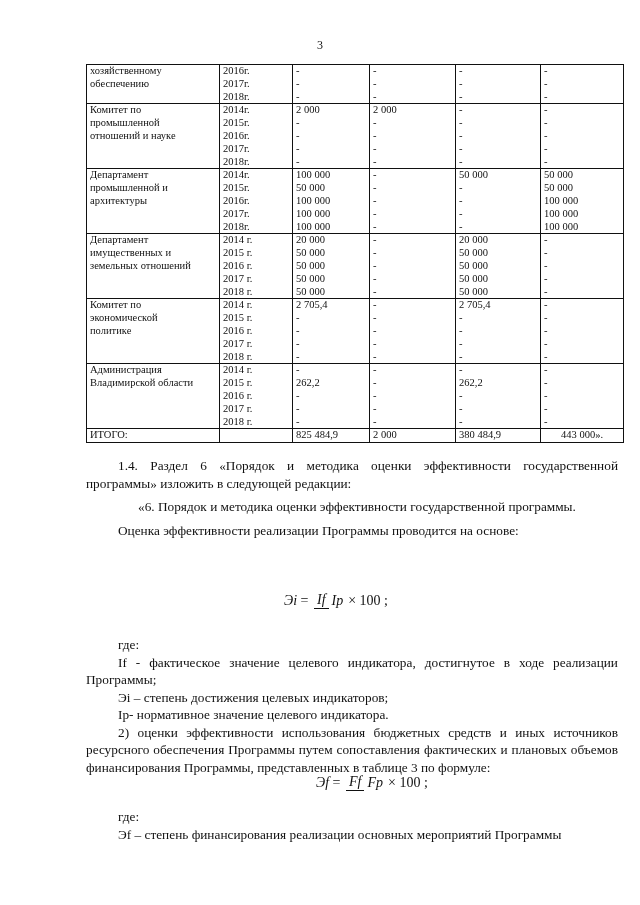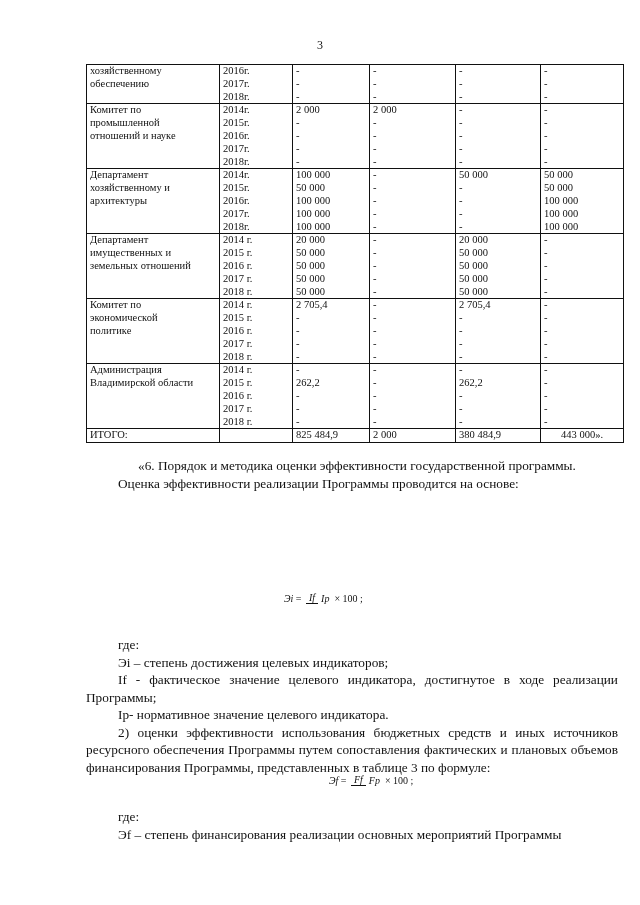--- a/index.html
+++ b/index.html
@@ -14,21 +14,21 @@
   td.c-v2 { width: 79px; }
   td.c-v3 { width: 78px; }
   td.c-v4 { width: 76px; }
   .line { display: block; white-space: nowrap; }
   tr.total td { font-size: 10.5px; font-family: Liberation Serif, serif; }
   .right { text-align: center; }
   .text { position: absolute; left: 86px; width: 532px; font-size: 13.3px; line-height: 17.5px; }
   .p { margin: 0; text-align: justify; }
   .indent { text-indent: 32px; }
   .ind2 { padding-left: 32px; }
-  .formula { position: absolute; font-family: "Liberation Serif", serif; font-style: italic; font-size: 10px; display: flex; align-items: center; }
+  .formula { position: absolute; font-family: "Liberation Serif", serif; font-style: italic; font-size: 14px; display: flex; align-items: center; }
   .frac { display: inline-flex; flex-direction: row; align-items: center; margin: 0 2px; }
   .frac .num { border-bottom: 1px solid #111; padding: 0 3px; }
   .frac .den { padding: 0 3px; }
   .nonit { font-style: normal; }
 </style>
 </head>
 <body>
 
 <div class="page-num">3</div>
 
@@ -103,21 +103,21 @@
           <span class="line">-</span>
           <span class="line">-</span>
           <span class="line">-</span>
           <span class="line">-</span>
           <span class="line">-</span>
         </td>
       </tr>
       <tr>
         <td class="c-org">
           <span class="line">Департамент</span>
-          <span class="line">хозяйственному и</span>
+          <span class="line">промышленной и</span>
           <span class="line">архитектуры</span>
         </td>
         <td class="c-year">
           <span class="line">2014г.</span>
           <span class="line">2015г.</span>
           <span class="line">2016г.</span>
           <span class="line">2017г.</span>
           <span class="line">2018г.</span>
         </td>
         <td class="c-v1">
@@ -279,43 +279,44 @@
         <td class="c-year"></td>
         <td>825 484,9</td>
         <td>2 000</td>
         <td>380 484,9</td>
         <td class="right">443 000».</td>
       </tr>
     </tbody>
 </table>
 
 <div class="text" style="top:457px;">
-  <p class="p" style="text-indent:52px; ">«6. Порядок и методика оценки эффективности государственной программы.</p>
+  <p class="p indent" style="margin-bottom:6px;">1.4. Раздел 6 «Порядок и методика оценки эффективности государственной программы» изложить в следующей редакции:</p>
+  <p class="p" style="text-indent:52px; margin-bottom:6px;">«6. Порядок и методика оценки эффективности государственной программы.</p>
   <p class="p indent">Оценка эффективности реализации Программы проводится на основе:</p>
 </div>
 
 <div class="formula" style="left:284px; top:592px;">
   <span>Эi</span>
     <span class="nonit">&nbsp;=&nbsp;</span>
   <span class="frac">
       <span class="num">If</span>
       <span class="den">Ip</span>
     </span>
   <span class="nonit">× 100 ;</span>
 </div>
 
 <div class="text" style="top:636px;">
   <p class="p ind2">где:</p>
+  <p class="p indent">If - фактическое значение целевого индикатора, достигнутое в ходе реализации Программы;</p>
   <p class="p indent">Эi – степень достижения целевых индикаторов;</p>
-  <p class="p indent">If - фактическое значение целевого индикатора, достигнутое в ходе реализации Программы;</p>
   <p class="p indent">Ip- нормативное значение целевого индикатора.</p>
   <p class="p indent">2) оценки эффективности использования бюджетных средств и иных источников ресурсного обеспечения Программы путем сопоставления фактических и плановых объемов финансирования Программы, представленных в таблице 3 по формуле:</p>
 </div>
 
-<div class="formula" style="left:329px; top:774px;">
+<div class="formula" style="left:316px; top:774px;">
   <span>Эf</span>
     <span class="nonit">&nbsp;=&nbsp;</span>
   <span class="frac">
       <span class="num">Ff</span>
       <span class="den">Fp</span>
     </span>
   <span class="nonit">× 100 ;</span>
 </div>
 
 <div class="text" style="top:808px;">

